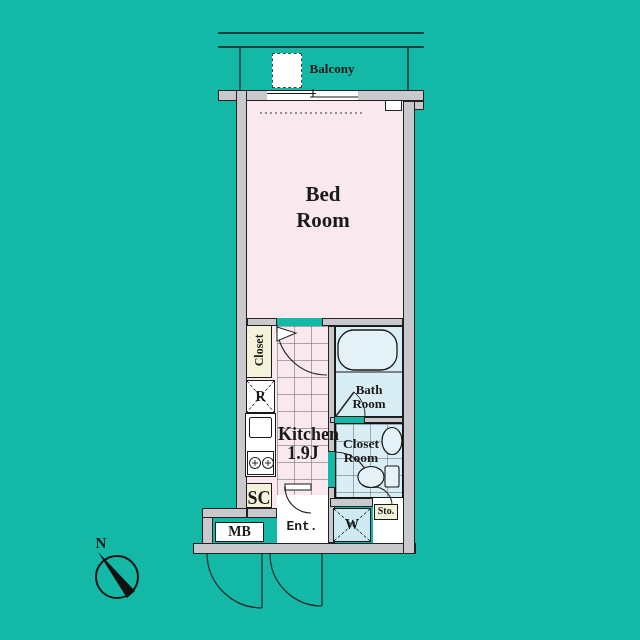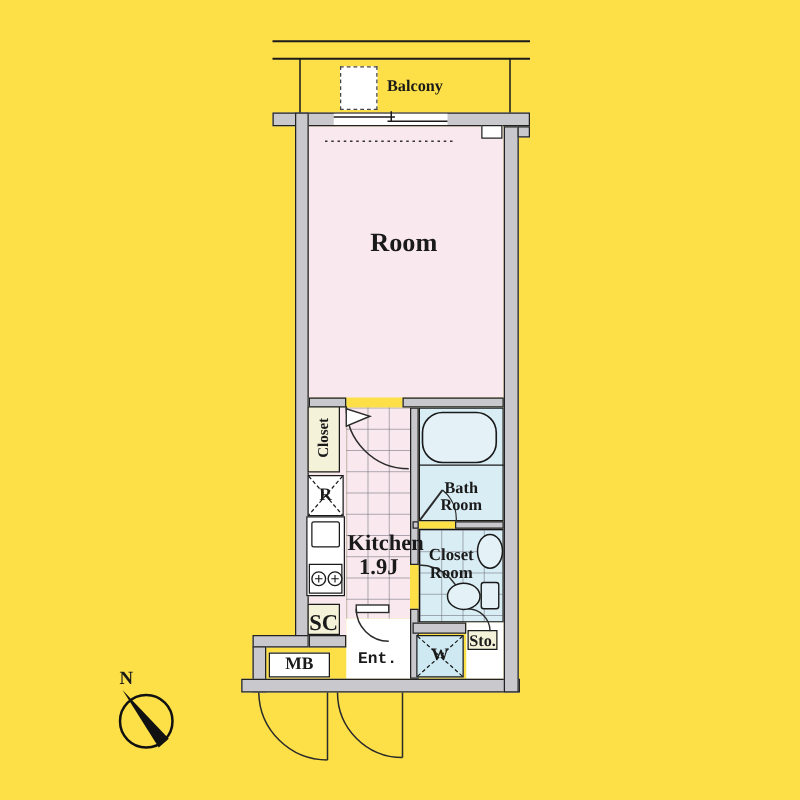--- a/index.html
+++ b/index.html
@@ -1,17 +1,17 @@
 <!DOCTYPE html>
 <html><head>
 <meta charset="utf-8">
 <style>
   html,body{margin:0;padding:0;background:#ffffff;}
   .canvas{
-    position:relative;width:640px;height:640px;background:#fde047;overflow:hidden;
+    position:relative;width:640px;height:640px;background:#14b8a6;overflow:hidden;
     font-family:"Liberation Serif",serif;color:#1a1a1a;
   }
   .abs{position:absolute;box-sizing:border-box;}
   .wall{position:absolute;box-sizing:border-box;background:#c9c9cd;border:1px solid #222;}
   .floor{position:absolute;box-sizing:border-box;}
   .pink{background:#f9e9ee;}
   .blue{background:#d9edf4;}
   .cream{background:#f5f2da;border:1.5px solid #1a1a1a;}
   .whitebox{background:#ffffff;border:1.5px solid #1a1a1a;}
   .grid17{
@@ -144,20 +144,21 @@
 
     <g>
       <circle cx="117" cy="577" r="21" fill="none" stroke="#111" stroke-width="2"></circle>
       <polygon points="98,552 135,591 127,598" fill="#111"></polygon>
     </g>
   </svg>
 
   <div class="lbl" style="left:305px;top:62px;width:54px;font-size:13px;">Balcony</div>
 
   <div class="lbl" style="left:263px;top:182px;width:120px;font-size:21px;line-height:1.22;">
+    <div>Bed</div>
     <div>Room</div>
   </div>
 
   <div class="lbl" style="left:234px;top:344px;width:50px;font-size:12px;transform:rotate(-90deg);">Closet</div>
 
   <div class="lbl" style="left:246px;top:390px;width:29px;font-size:14px;">R</div>
 
   <div class="lbl" style="left:278px;top:425px;width:50px;font-size:18px;">
     <div>Kitchen</div>
     <div>1.9J</div>
@@ -170,21 +171,21 @@
     <div>Room</div>
   </div>
 
   <div class="lbl" style="left:331px;top:437px;width:60px;font-size:13.5px;">
     <div>Closet</div>
     <div>Room</div>
   </div>
 
   <div class="lbl" style="left:333px;top:518px;width:38px;font-size:14px;">W</div>
 
-  <div class="lbl" style="left:374px;top:506px;width:24px;font-size:13px;">Sto.</div>
+  <div class="lbl" style="left:374px;top:506px;width:24px;font-size:10px;">Sto.</div>
 
   <div class="lbl" style="left:215px;top:525px;width:49px;font-size:14px;">MB</div>
 
   <div class="lbl" style="left:283px;top:520px;width:38px;font-size:13px;font-family:Liberation Mono, monospace;">Ent.</div>
 
   <div class="lbl" style="left:92px;top:536px;width:18px;font-size:15px;">N</div>
 
 </div>
 
 </body></html>

